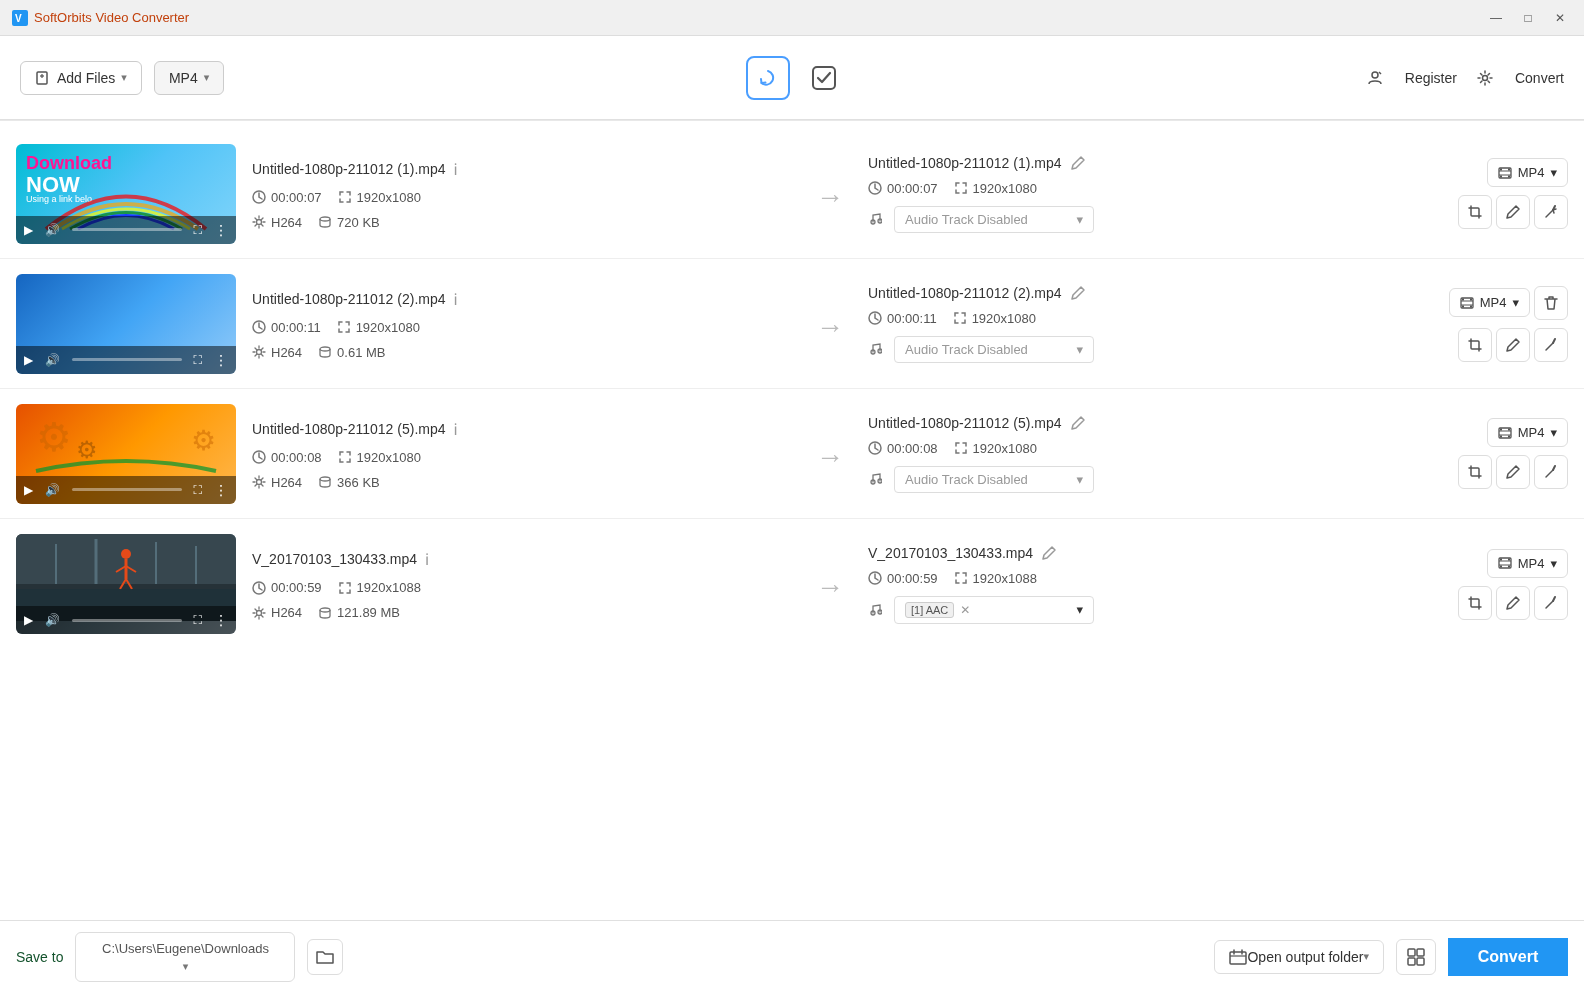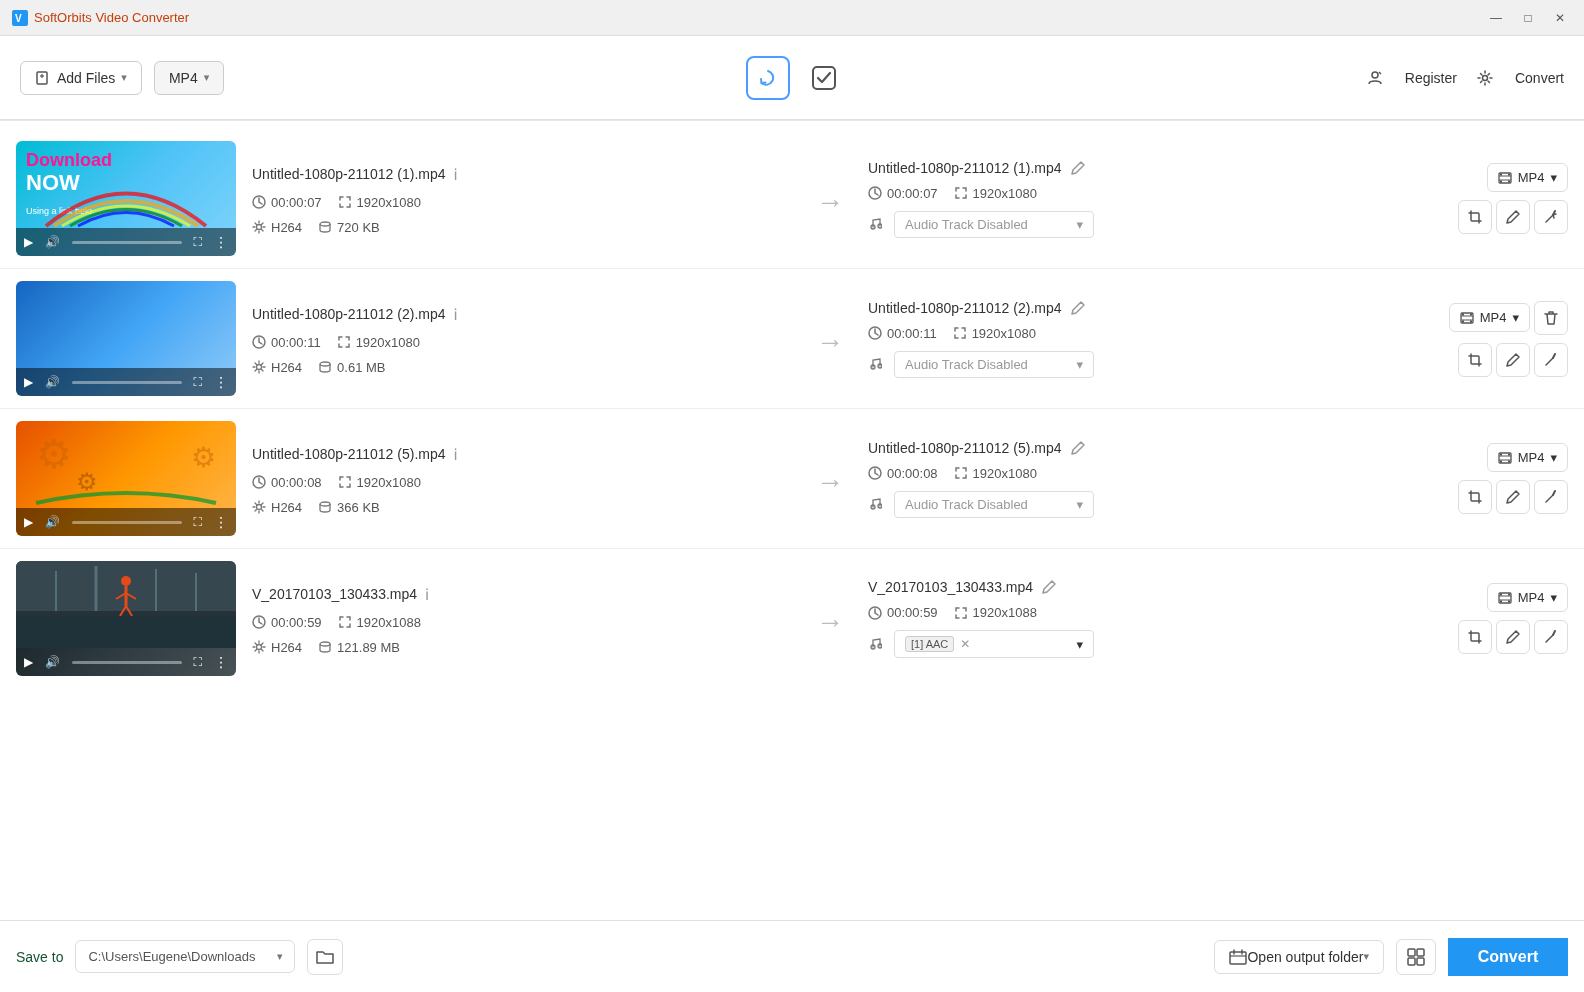--- a/index.html
+++ b/index.html
@@ -71,21 +71,21 @@
       display: flex;
       align-items: center;
       padding: 12px 16px;
       border-bottom: 1px solid #eee;
       min-height: 130px;
     }
     .file-row:last-child { border-bottom: none; }
 
     
     .thumbnail {
-      width: 220px; height: 115px; border-radius: 6px;
+      width: 220px; height: 100px; border-radius: 6px;
       overflow: hidden; flex-shrink: 0; position: relative;
       display: flex; align-items: center; justify-content: center;
     }
     .thumb-bg-1 { background: linear-gradient(135deg, #00bcd4 0%, #4fc3f7 50%, #81d4fa 100%); }
     .thumb-bg-2 { background: linear-gradient(135deg, #1565c0 0%, #42a5f5 50%, #90caf9 100%); }
     .thumb-bg-3 { background: linear-gradient(135deg, #e65100 0%, #ff9800 50%, #ffb74d 100%); }
     .thumb-bg-4 { background: linear-gradient(135deg, #263238 0%, #546e7a 50%, #90a4ae 100%); }
     .thumb-overlay {
       position: absolute; bottom: 0; left: 0; right: 0;
       height: 28px; background: rgba(0,0,0,0.5);
@@ -168,21 +168,21 @@
     .bottom-bar {
       height: 72px; background: white; border-top: 1px solid #e0e0e0;
       display: flex; align-items: center; padding: 0 16px; gap: 12px;
       flex-shrink: 0;
     }
     .save-to-label { font-size: 14px; color: #14532d; white-space: nowrap; }
     .path-input {
       border: 1px solid #ddd; border-radius: 6px; padding: 8px 12px;
       font-size: 13px; color: #555; background: white;
       display: flex; align-items: center; gap: 4px;
-      min-width: 220px; cursor: pointer;
+      min-width: 220px; cursor: pointer; flex-direction: column;
     }
     .path-text { flex: 1; }
     .dropdown-arr { color: #777; font-size: 11px; }
     .folder-btn {
       width: 36px; height: 36px; border: 1px solid #ddd; border-radius: 6px;
       display: flex; align-items: center; justify-content: center;
       cursor: pointer; background: white; font-size: 16px; color: #555;
     }
     .bottom-right { margin-left: auto; display: flex; align-items: center; gap: 12px; }
     .output-folder-btn {

